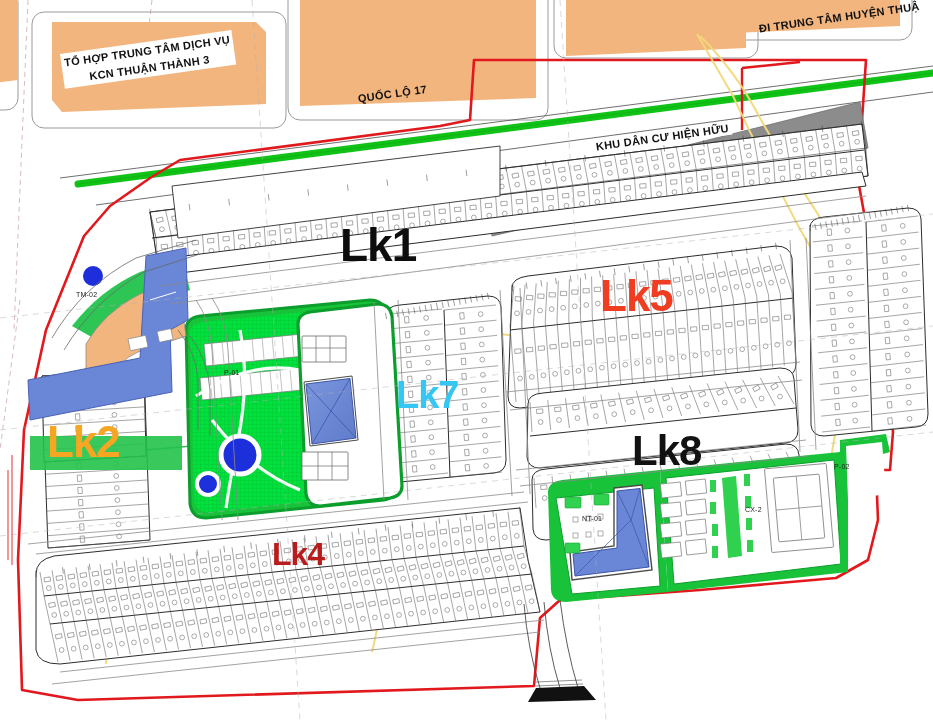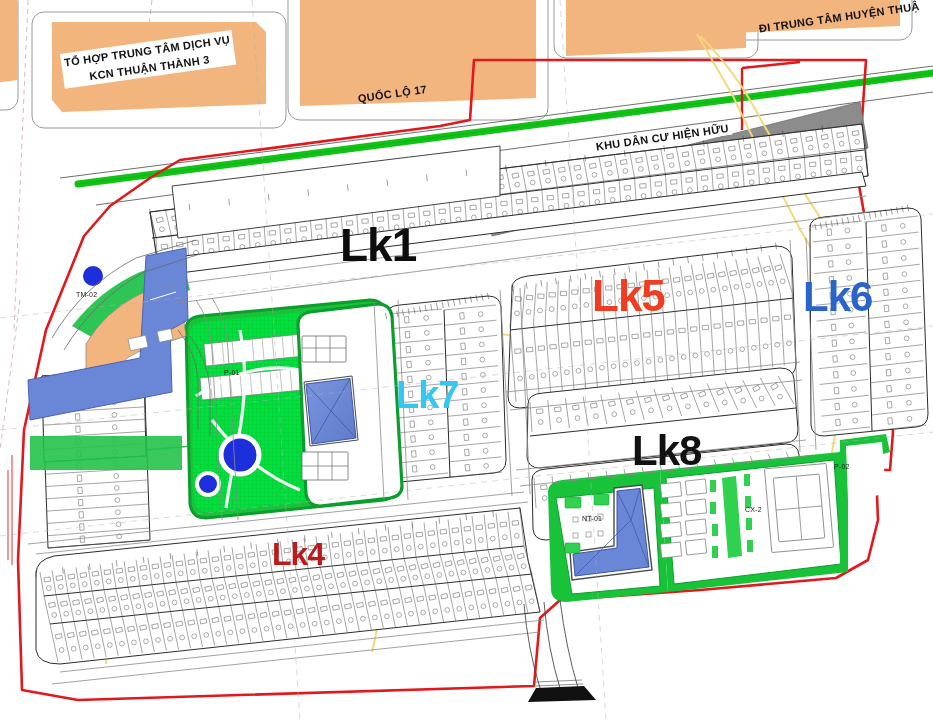--- a/index.html
+++ b/index.html
@@ -1545,23 +1545,23 @@
     <div style="text-align:center">KCN THUẬN THÀNH 3</div>
   </div>
 
   <div class="vn-label" style="left:592px;top:140px;transform:rotate(-8deg);transform-origin:left top;">KHU DÂN CƯ HIỆN HỮU</div>
 
   <div class="vn-label" style="left:354px;top:92px;background:transparent;transform:rotate(-8deg);transform-origin:left top;">QUỐC LỘ 17</div>
 
   <div class="vn-label" style="left:755px;top:22px;background:transparent;transform:rotate(-8deg);transform-origin:left top;">ĐI TRUNG TÂM HUYỆN THUẬ</div>
 
   <div class="lk" style="left:340px;top:190px;font-size:46px;color:#0d0d0d;margin-top:32px;">Lk1</div>
+  <div class="lk" style="left:47px;top:420px;font-size:44px;color:#f5a623;">Lk2</div>
   <div class="lk" style="left:272px;top:538px;font-size:32px;color:#b91c1c;">Lk4</div>
-  <div class="lk" style="left:592px;top:274px;font-size:44px;color:#f03c20;">Lk5</div>
-  <div class="lk" style="left:803px;top:276px;font-size:42px;color:#2a63c9;">Lk6</div>
+  <div class="lk" style="left:592px;top:274px;font-size:44px;color:#f03c20;padding-left:8px;">Lk5</div>
   <div class="lk" style="left:396px;top:350px;font-size:38px;color:#35c6f4;margin-top:26px;">Lk7</div>
   <div class="lk" style="left:632px;top:390px;font-size:42px;color:#111111;margin-top:40px;">Lk8</div>
 
   <div class="code-label" style="left:76px;top:291px;">TM-02</div>
   <div class="code-label" style="left:224px;top:369px;">P-01</div>
   <div class="code-label" style="left:834px;top:463px;">P-02</div>
   <div class="code-label" style="left:582px;top:515px;">NT-01</div>
   <div class="code-label" style="left:745px;top:506px;">CX-2</div>
 
 </div>

